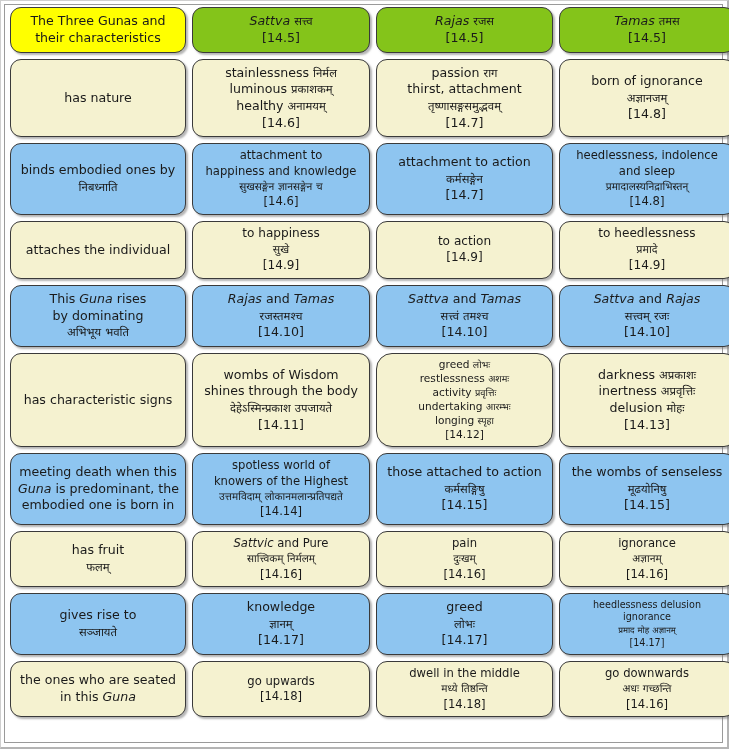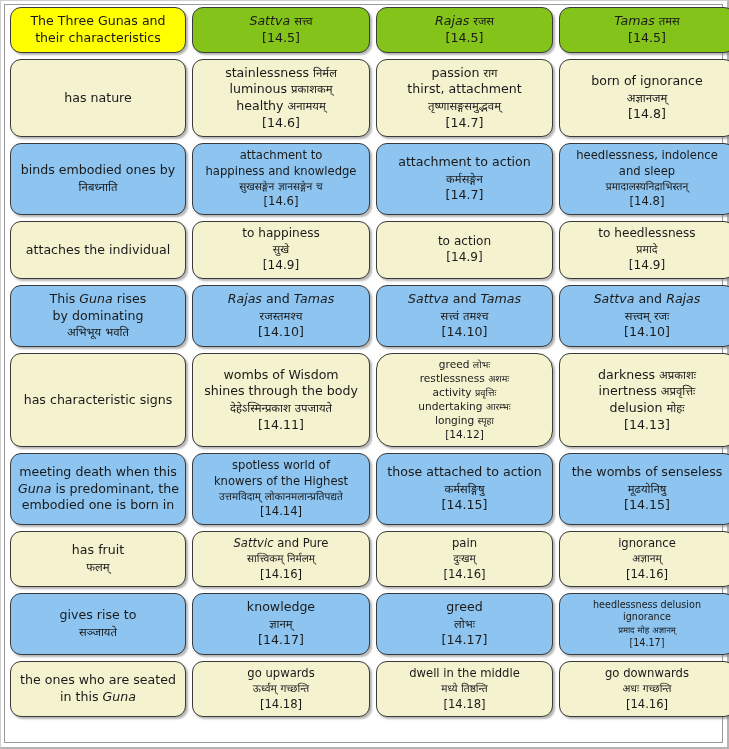--- a/index.html
+++ b/index.html
@@ -339,21 +339,20 @@
       </div>
       <div class="cell c-cream r9">
         <span class="inner">
           <span class="line"><span>the</span> <span>ones</span> <span>who</span> <span>are</span> <span>seated</span></span>
           <span class="line"><span>in</span> <span>this</span> <span class="it">Guna</span></span>
         </span>
       </div>
       <div class="cell c-cream r9" style="font-size: 11.6px;">
         <span class="inner">
           <span class="line"><span>go</span> <span>upwards</span></span>
-          <span class="line"><span class="dev" style="font-size: 10.4px;">ऊर्ध्वम्</span> <span class="dev" style="font-size: 10.4px;">गच्छन्ति</span></span>
           <span class="line">[14.18]</span>
         </span>
       </div>
       <div class="cell c-cream r9" style="font-size: 11.6px;">
         <span class="inner">
           <span class="line"><span>dwell</span> <span>in</span> <span>the</span> <span>middle</span></span>
           <span class="line"><span class="dev" style="font-size: 10.4px;">मध्ये</span> <span class="dev" style="font-size: 10.4px;">तिष्ठन्ति</span></span>
           <span class="line">[14.18]</span>
         </span>
       </div>

